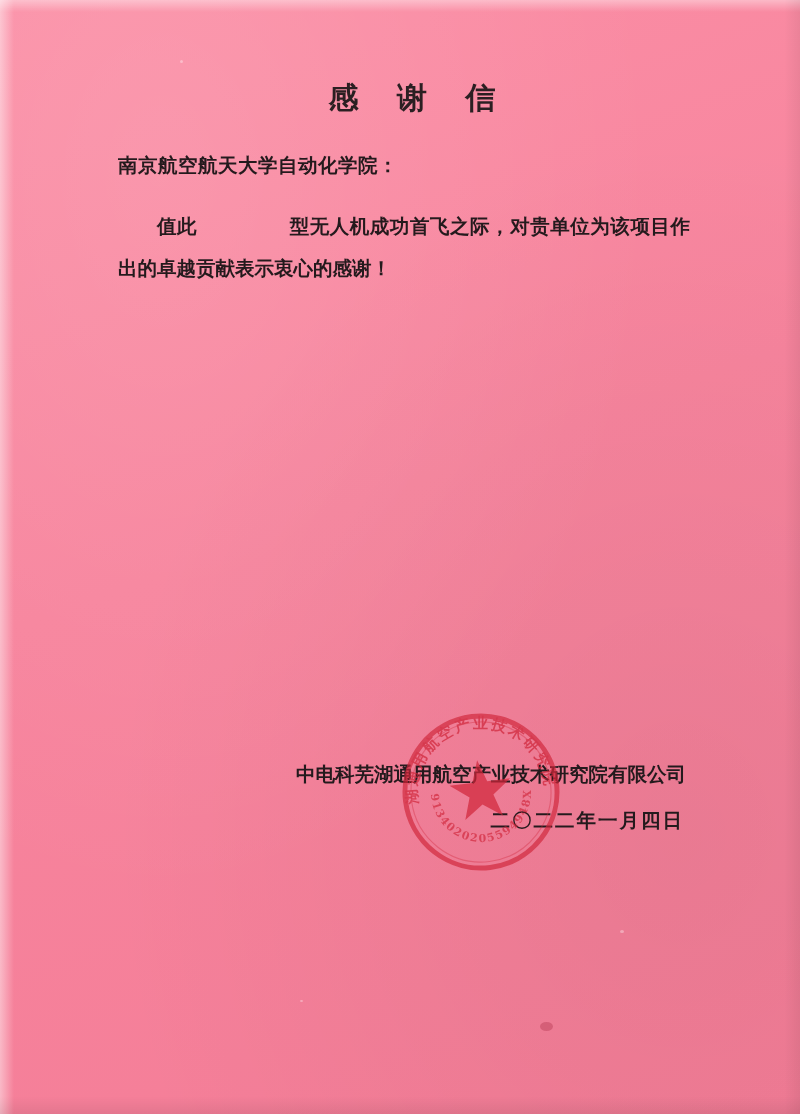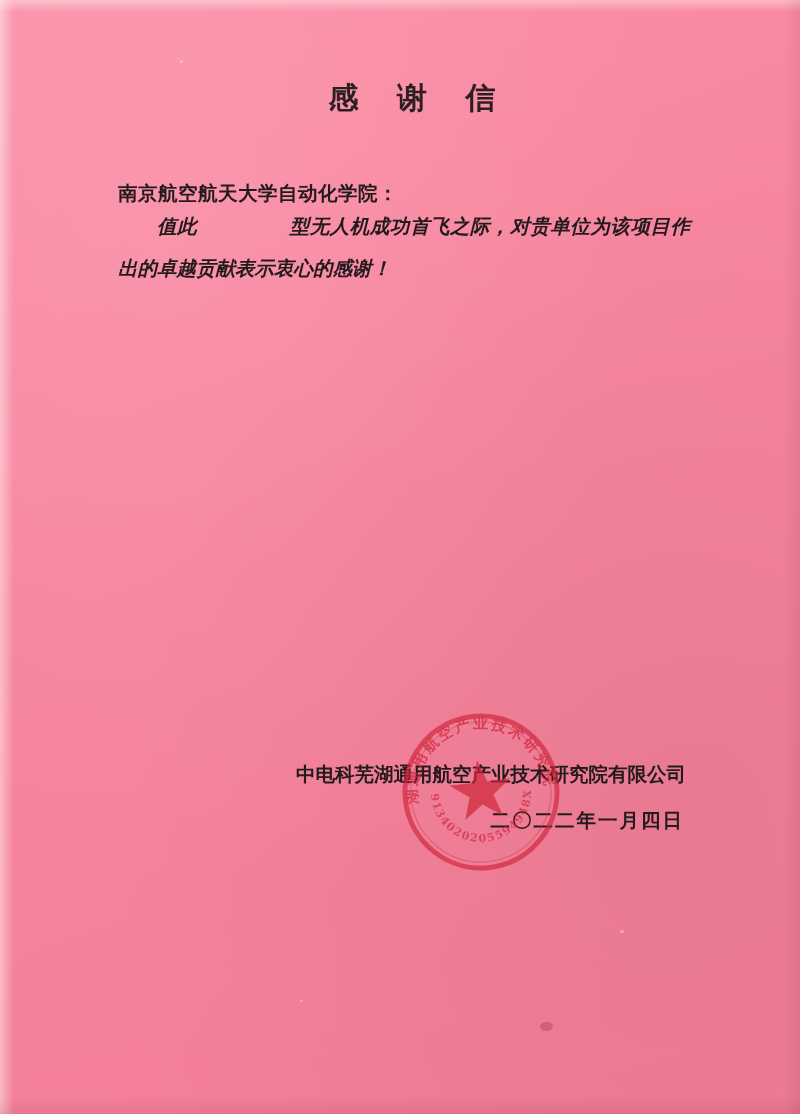--- a/index.html
+++ b/index.html
@@ -59,21 +59,21 @@
     font-family: "DejaVu Serif", "Liberation Serif", serif;
     font-size: 30px;
     font-weight: bold;
     letter-spacing: 14px;
     text-indent: 14px;
     color: #2b1f22;
   }
 
   .salutation {
     position: absolute;
-    top: 180px;
+    top: 152px;
     left: 118px;
     font-family: "DejaVu Sans", "Liberation Sans", sans-serif;
     font-size: 19.5px;
     font-weight: bold;
     color: #241a1d;
     letter-spacing: 0.5px;
   }
 
   .body-block {
     position: absolute;
@@ -87,21 +87,20 @@
     line-height: 42px;
     text-align: justify;
     text-justify: inter-ideograph;
   }
   .para {
     margin: 0 0 8px 0;
     text-indent: 39px;
   }
   .para.p1 {
     margin-bottom: 10px;
-    font-style: italic;
   }
   .gap-blank {
     display: inline-block;
     width: 92px;
   }
 
   .signature-block {
     position: absolute;
     top: 752px;
     left: 118px;

